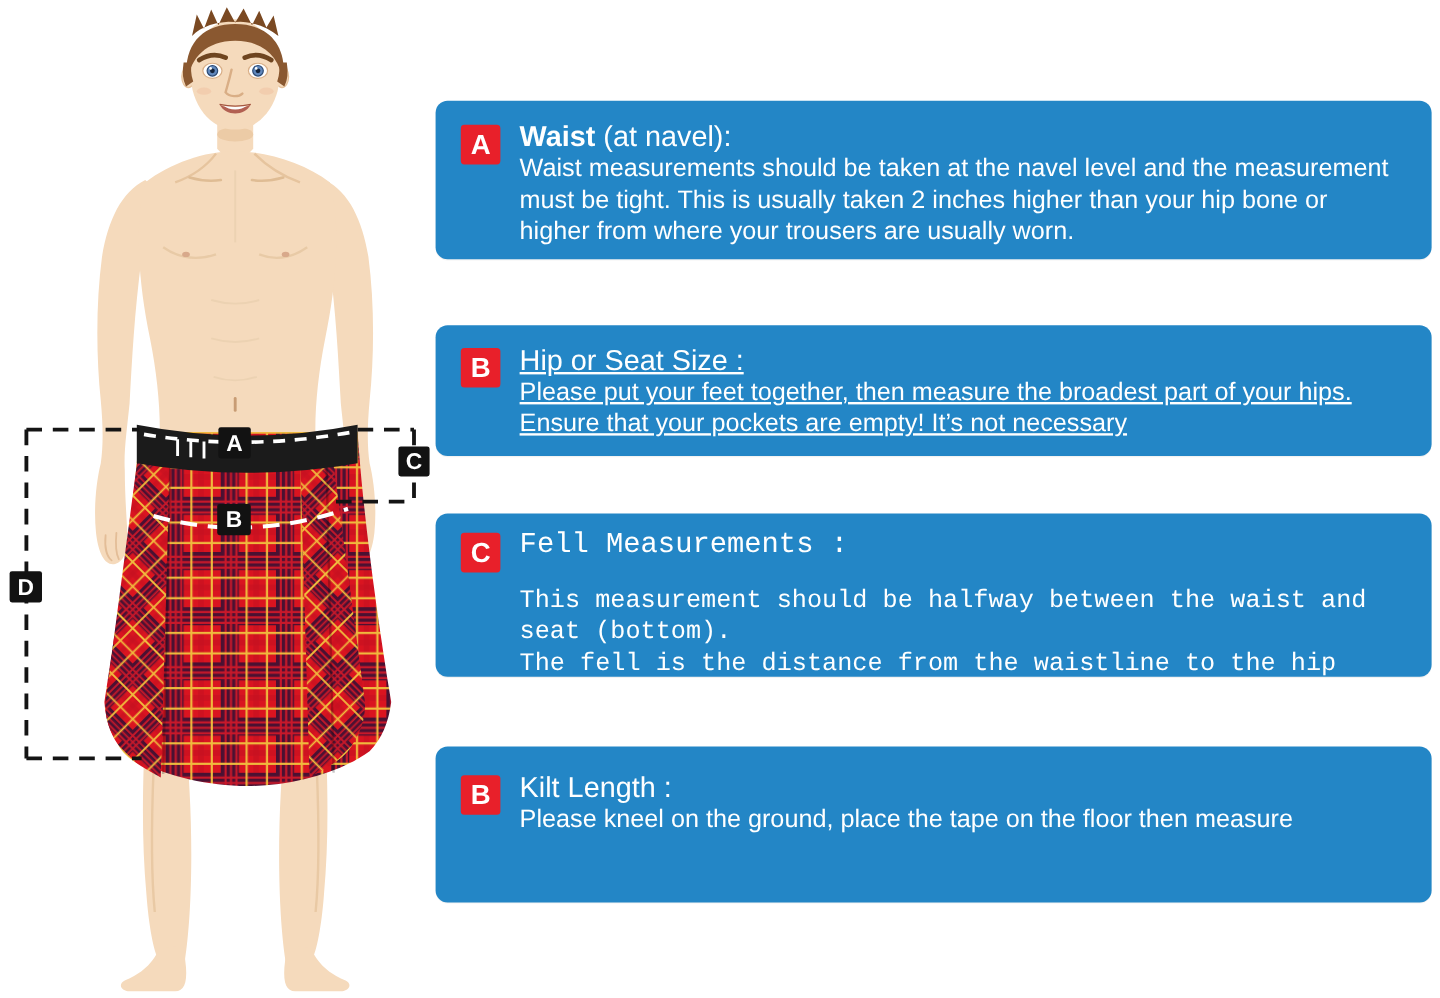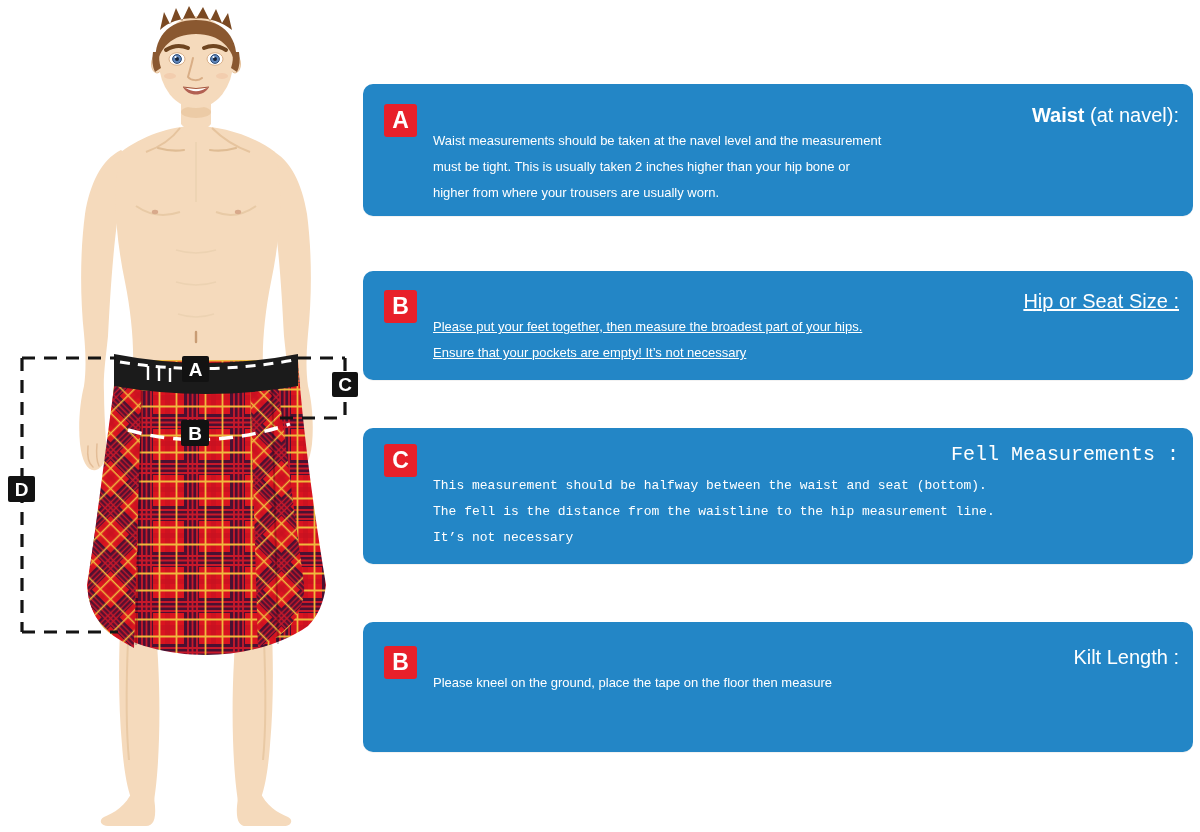--- a/index.html
+++ b/index.html
@@ -12,24 +12,24 @@
   .info-box{
     position:absolute;left:0;width:830px;background:#2386c6;border-radius:10px;
     color:#fff;box-shadow:0 1px 0 rgba(0,0,0,0.05);
   }
   .badge{
     position:absolute;left:21px;width:33px;height:33px;background:#e8202a;border-radius:3px;
     display:flex;align-items:center;justify-content:center;
     font-size:23px;font-weight:bold;color:#fff;line-height:1;
   }
   .content{position:absolute;left:70px;right:14px;}
-  .title{font-size:20px;line-height:26px;text-align:right;}
+  .title{font-size:24px;line-height:26px;}
   .title .tb{font-weight:bold;}
-  .bodyline{font-size:13px;line-height:26px;font-weight:400;}
-  .gap-top{margin-top:5px;}
+  .bodyline{font-size:21px;line-height:26px;font-weight:400;}
+  .gap-top{margin-top:21px;}
 </style>
 </head>
 <body>
 
 <div id="stage">
 
   <div class="figure-wrap">
     <svg width="362" height="832" viewBox="0 0 362 832" xmlns="http://www.w3.org/2000/svg">
       <defs>
         <pattern id="tartan" width="46" height="46" patternUnits="userSpaceOnUse">

